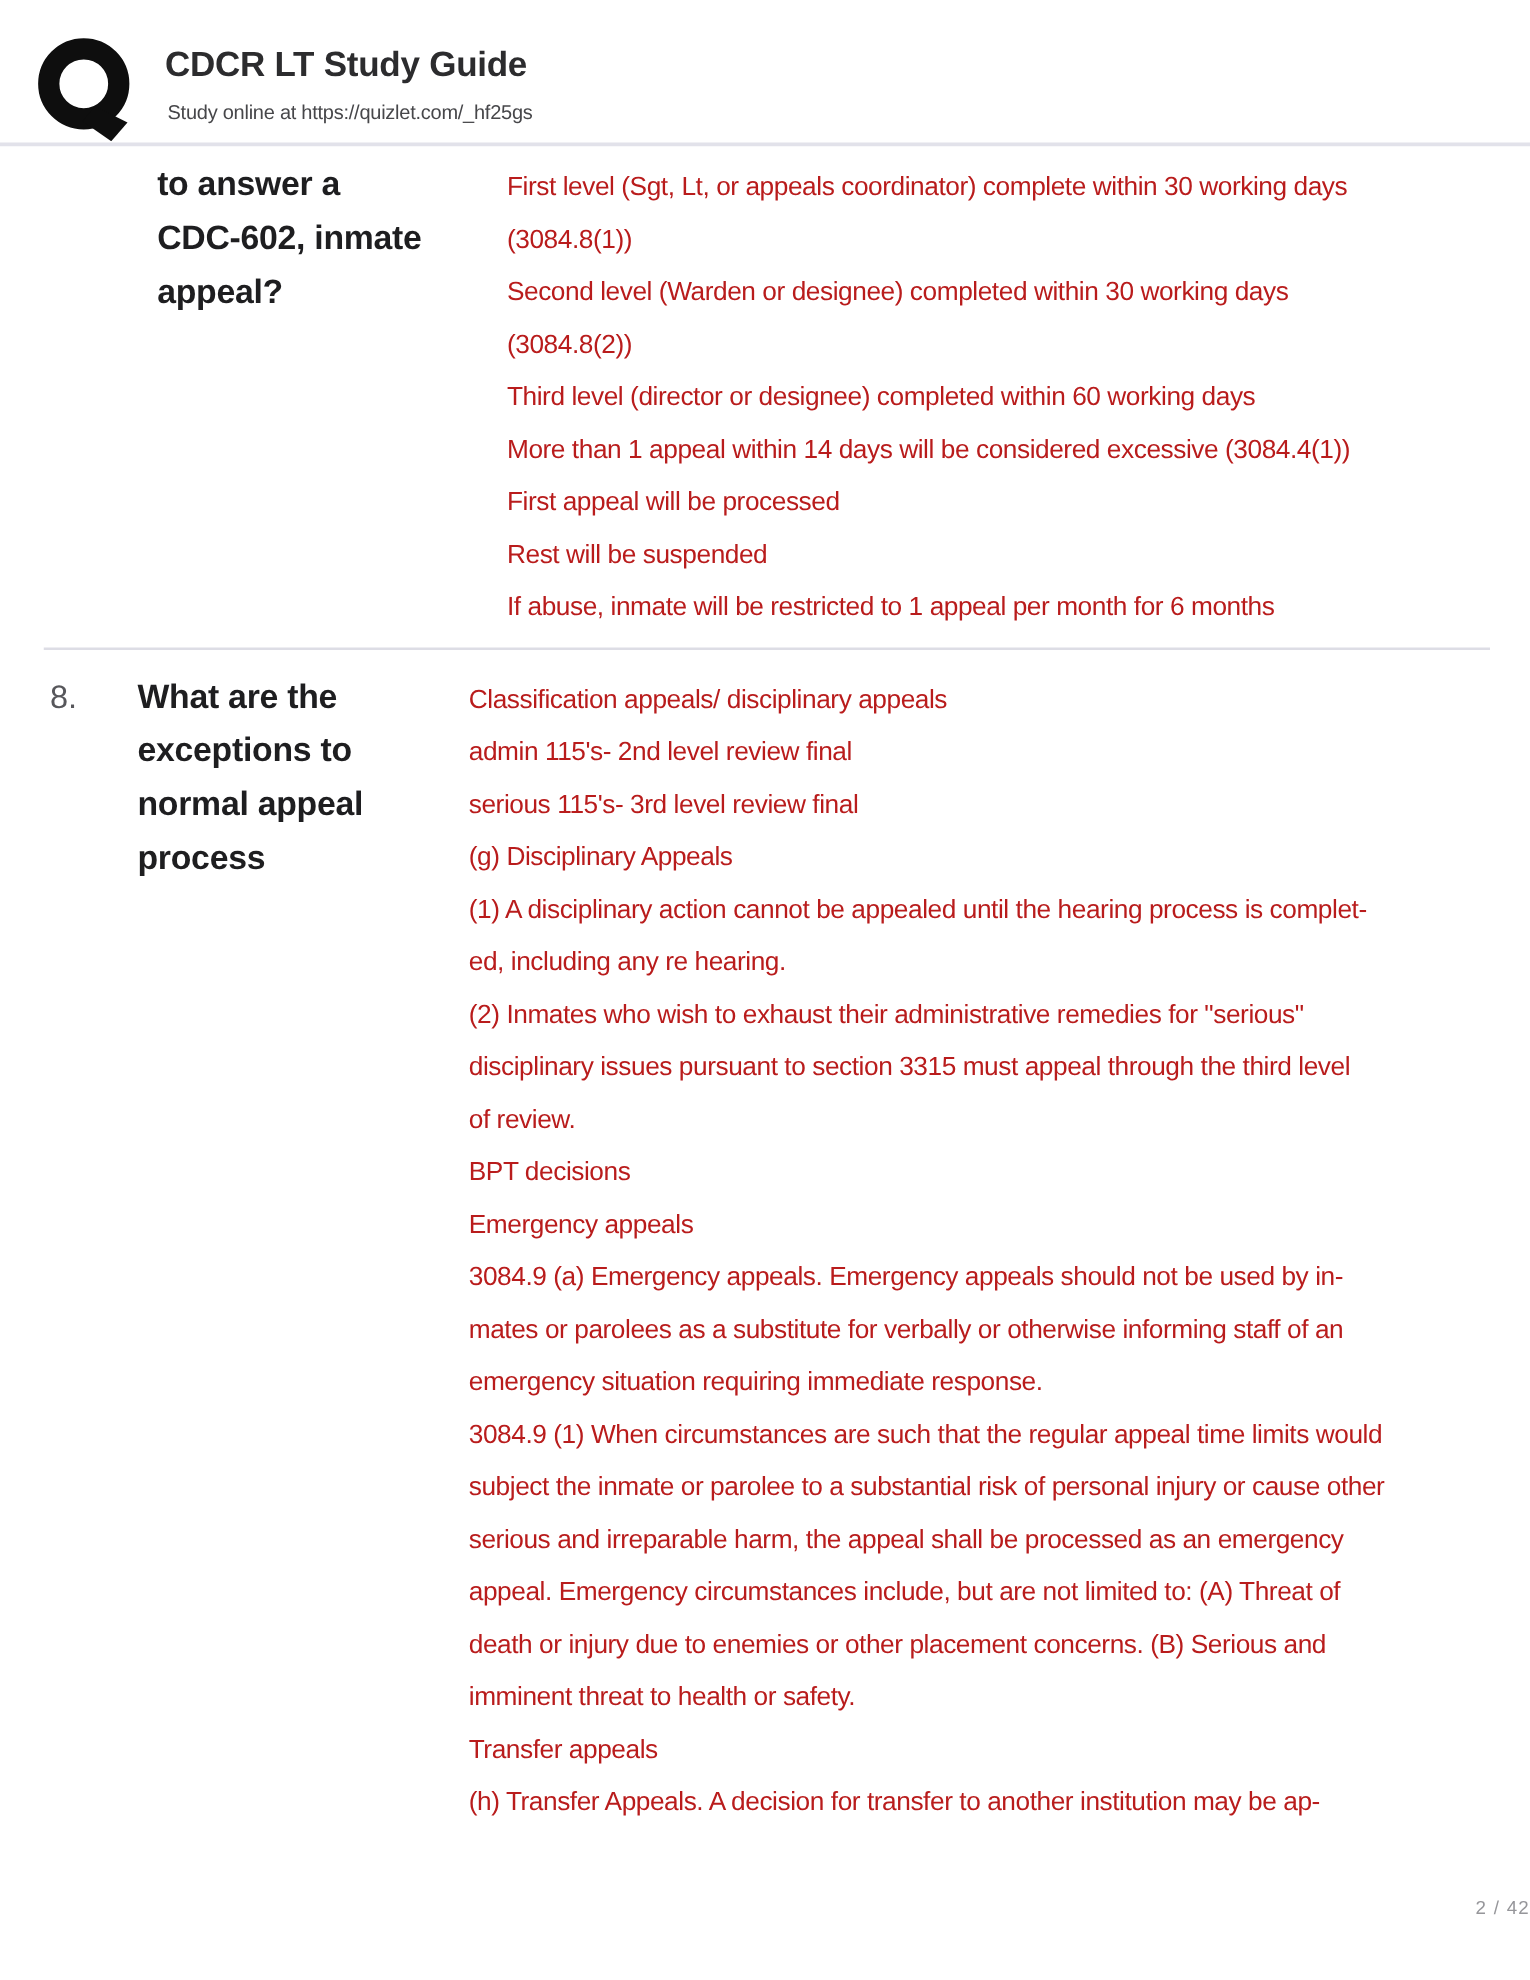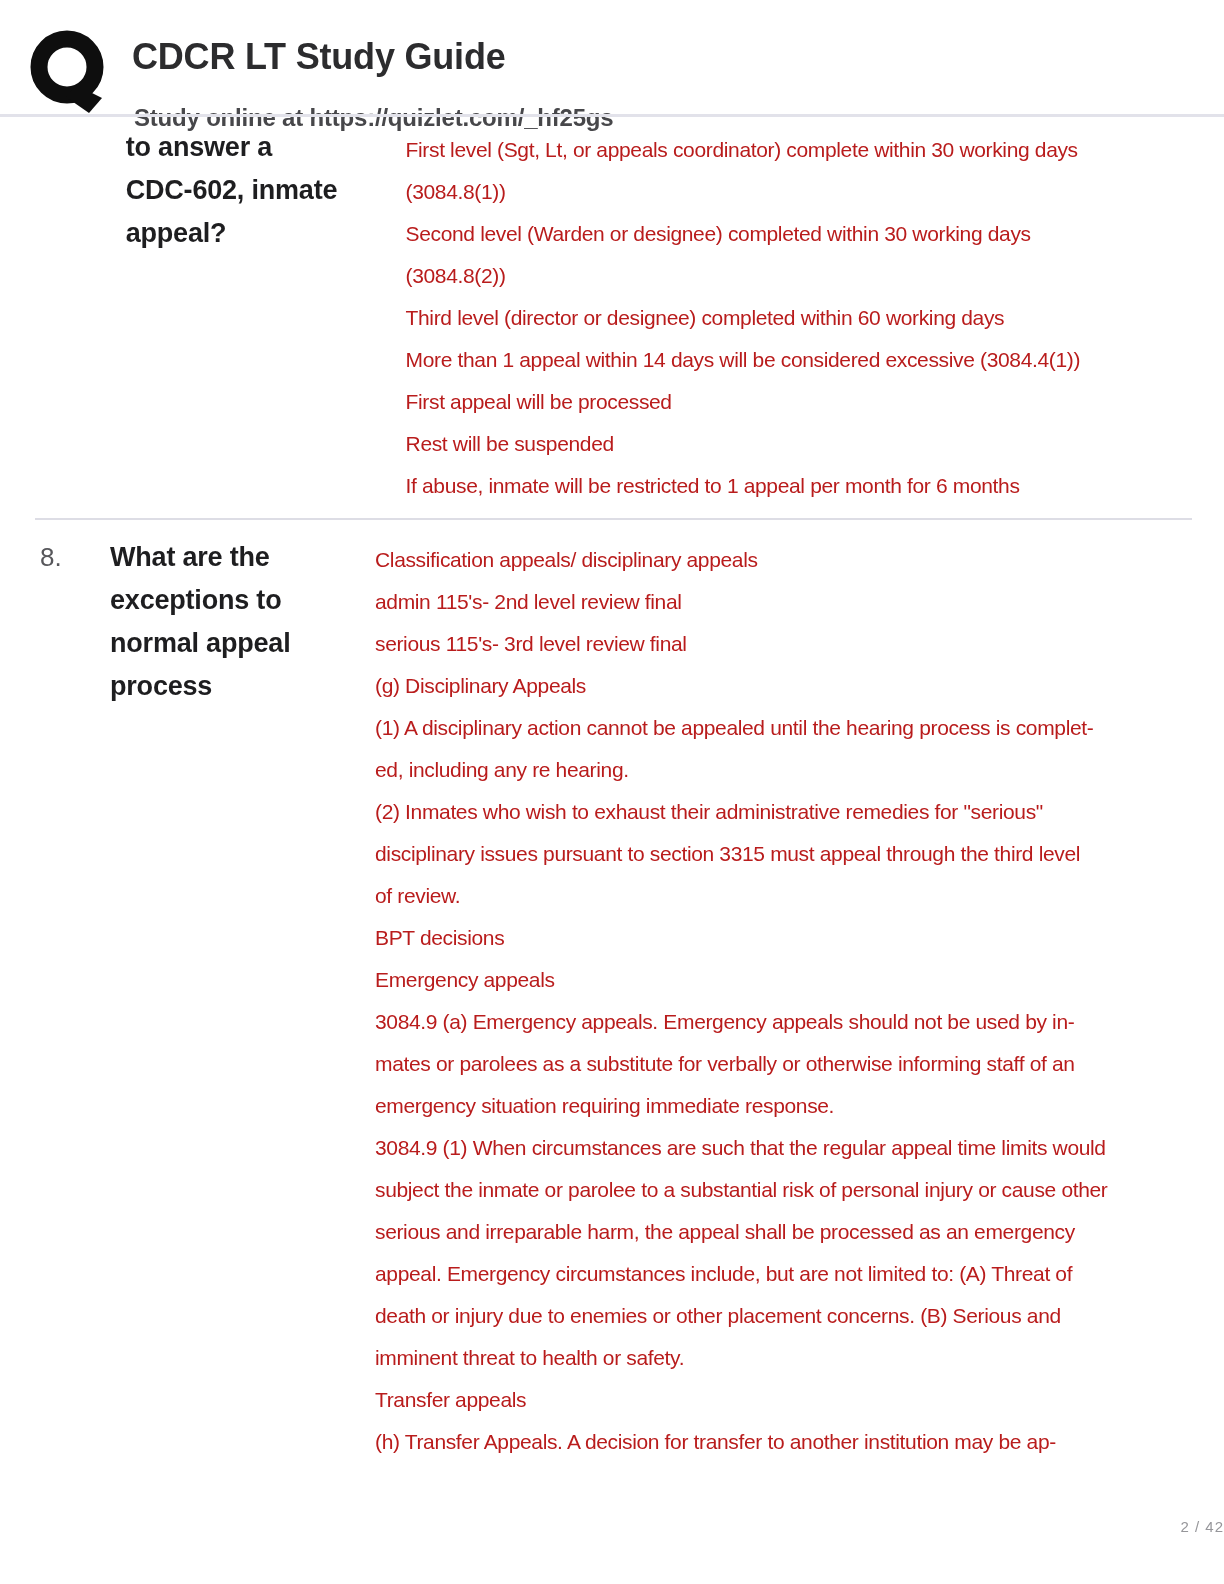--- a/index.html
+++ b/index.html
@@ -6,25 +6,25 @@
   .page {
     position:relative; width:1224px; height:1584px; overflow:hidden;
     background:#ffffff; font-family:"Liberation Sans", sans-serif;
     -webkit-font-smoothing:antialiased;
   }
   
   .header { position:absolute; top:0; left:0; right:0; height:117px; }
   .logo { position:absolute; left:30px; top:27px; width:80px; height:86px; }
   .title {
     position:absolute; left:132px; top:36px;
-    font-size:36px; font-weight:700; color:#2c2c2e; letter-spacing:-0.2px;
+    font-size:28px; font-weight:700; color:#2c2c2e; letter-spacing:-0.2px;
   }
   .subtitle {
     position:absolute; left:134px; top:82px;
-    font-size:24px; font-weight:700; color:#47474a; letter-spacing:-0.2px;margin-top:22px;
+    font-size:16px; font-weight:400; color:#47474a; letter-spacing:-0.2px;
   }
   .header-rule { position:absolute; left:0; right:0; top:114px; height:3px; background:#e2e2ea; }
   
   .content { position:absolute; top:117px; left:0; right:0; }
   .card { display:flex; align-items:flex-start; }
   .card.first  { margin-top:9px;gap:16px; }
   .card.second { margin-top:16px; }
   .col-num {
     width:110px; padding-left:40px; box-sizing:border-box;
     font-size:26px; font-weight:400; color:#57575b; line-height:43px;

